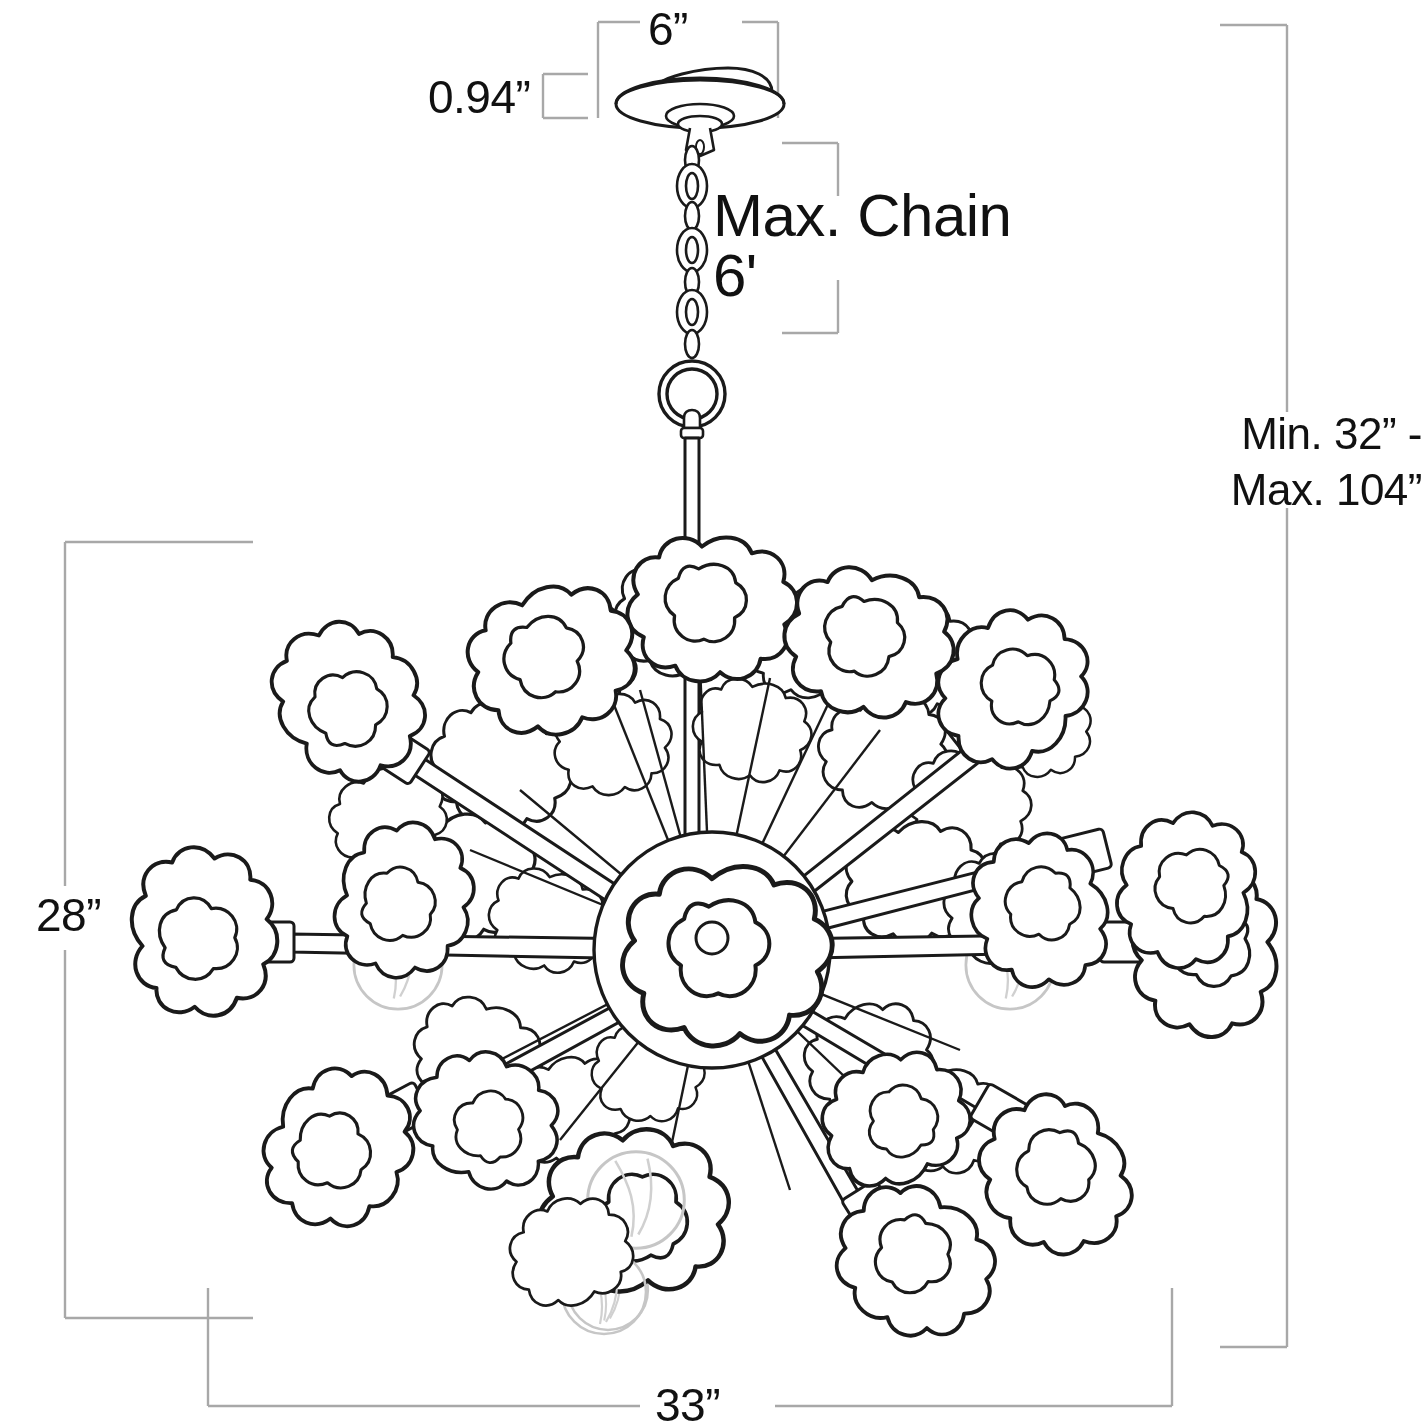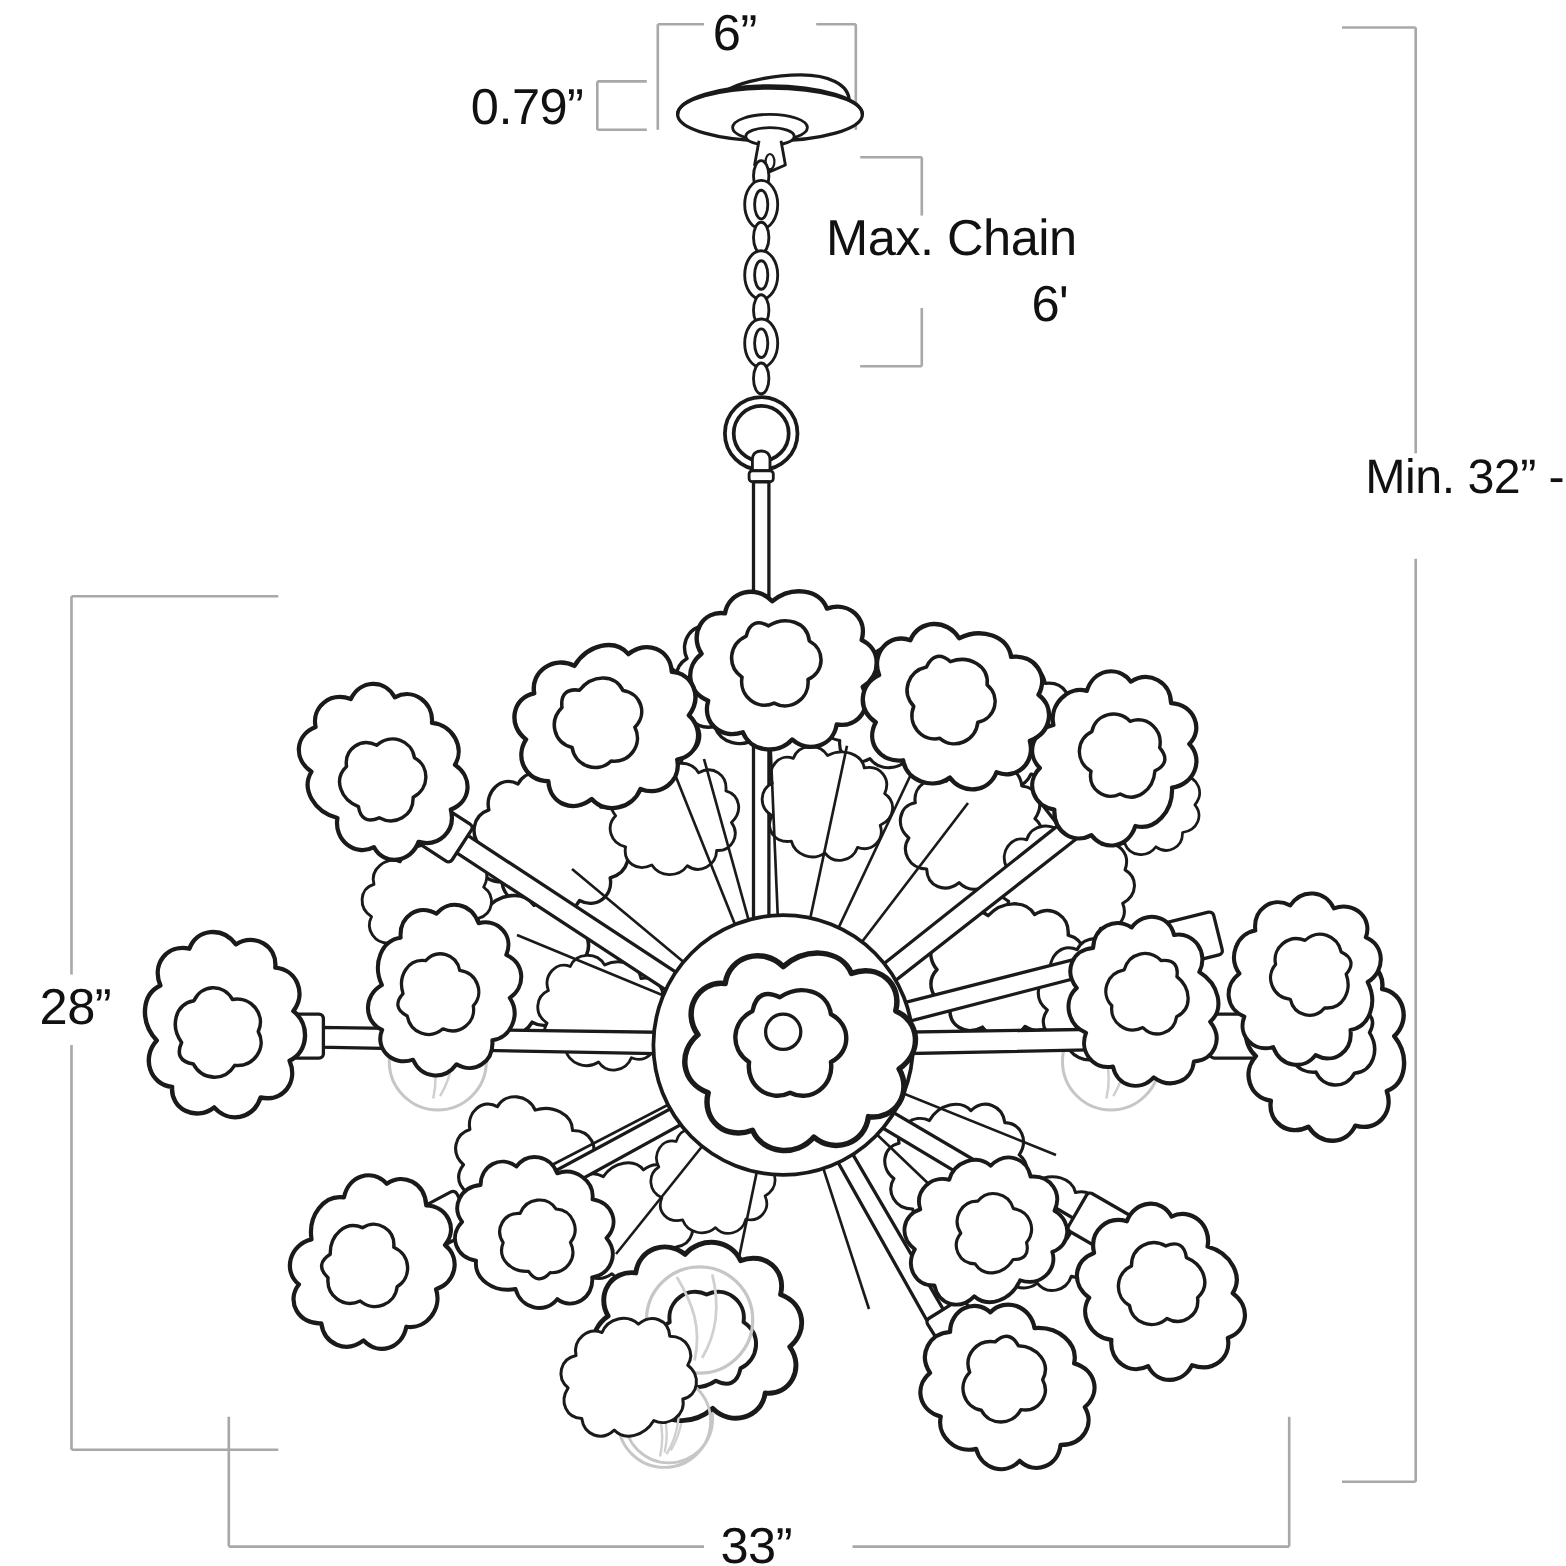--- a/index.html
+++ b/index.html
@@ -37,25 +37,25 @@
     left: 648px;
     top: 2px;
     font-size: 46px;
   }
   #label-125in {
     left: 428px;
     top: 70px;
     font-size: 46px;
   }
   #label-maxchain {
-    left: 751px;
+    left: 713px;
     top: 186px;
-    font-size: 46px;
+    font-size: 60px;
     line-height: 60px;
-    text-align: right;
+    text-align: left;
     width: 220px;
   }
   #label-minmax {
     left: 1196px;
     top: 406px;
     font-size: 44px;
     line-height: 56px;
     text-align: right;
     width: 226px;
   }
@@ -360,28 +360,29 @@
 
       <g>
         <use href="#flowerShade" transform="translate(398,910) rotate(-74) scale(1.15)"></use>
       </g>
     </g>
 
   </svg>
 
   <div class="dim-label" id="label-6in">6”</div>
 
-  <div class="dim-label" id="label-125in">0.79”</div>
+  <div class="dim-label" id="label-125in">0.94”</div>
 
   <div class="dim-label" id="label-maxchain">
     <div>Max. Chain</div>
     <div>6'</div>
   </div>
 
   <div class="dim-label" id="label-minmax">
     <div>Min. 32” -</div>
+    <div>Max. 104”</div>
   </div>
 
   <div class="dim-label" id="label-28in">28”</div>
 
   <div class="dim-label" id="label-33in">33”</div>
 
 </div>
 
 </body></html>

